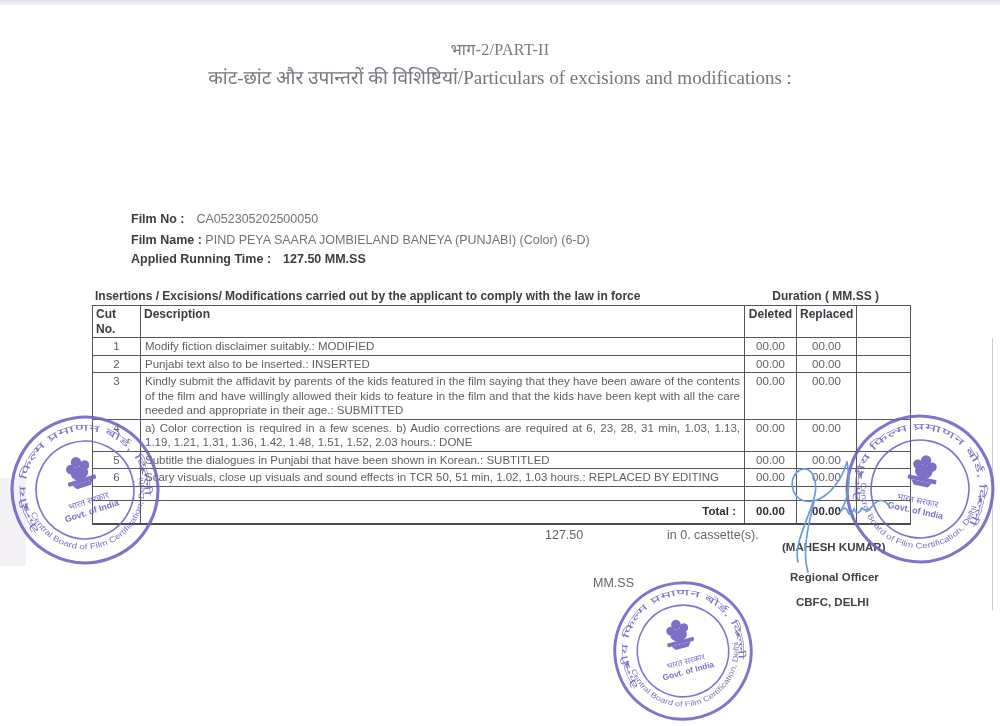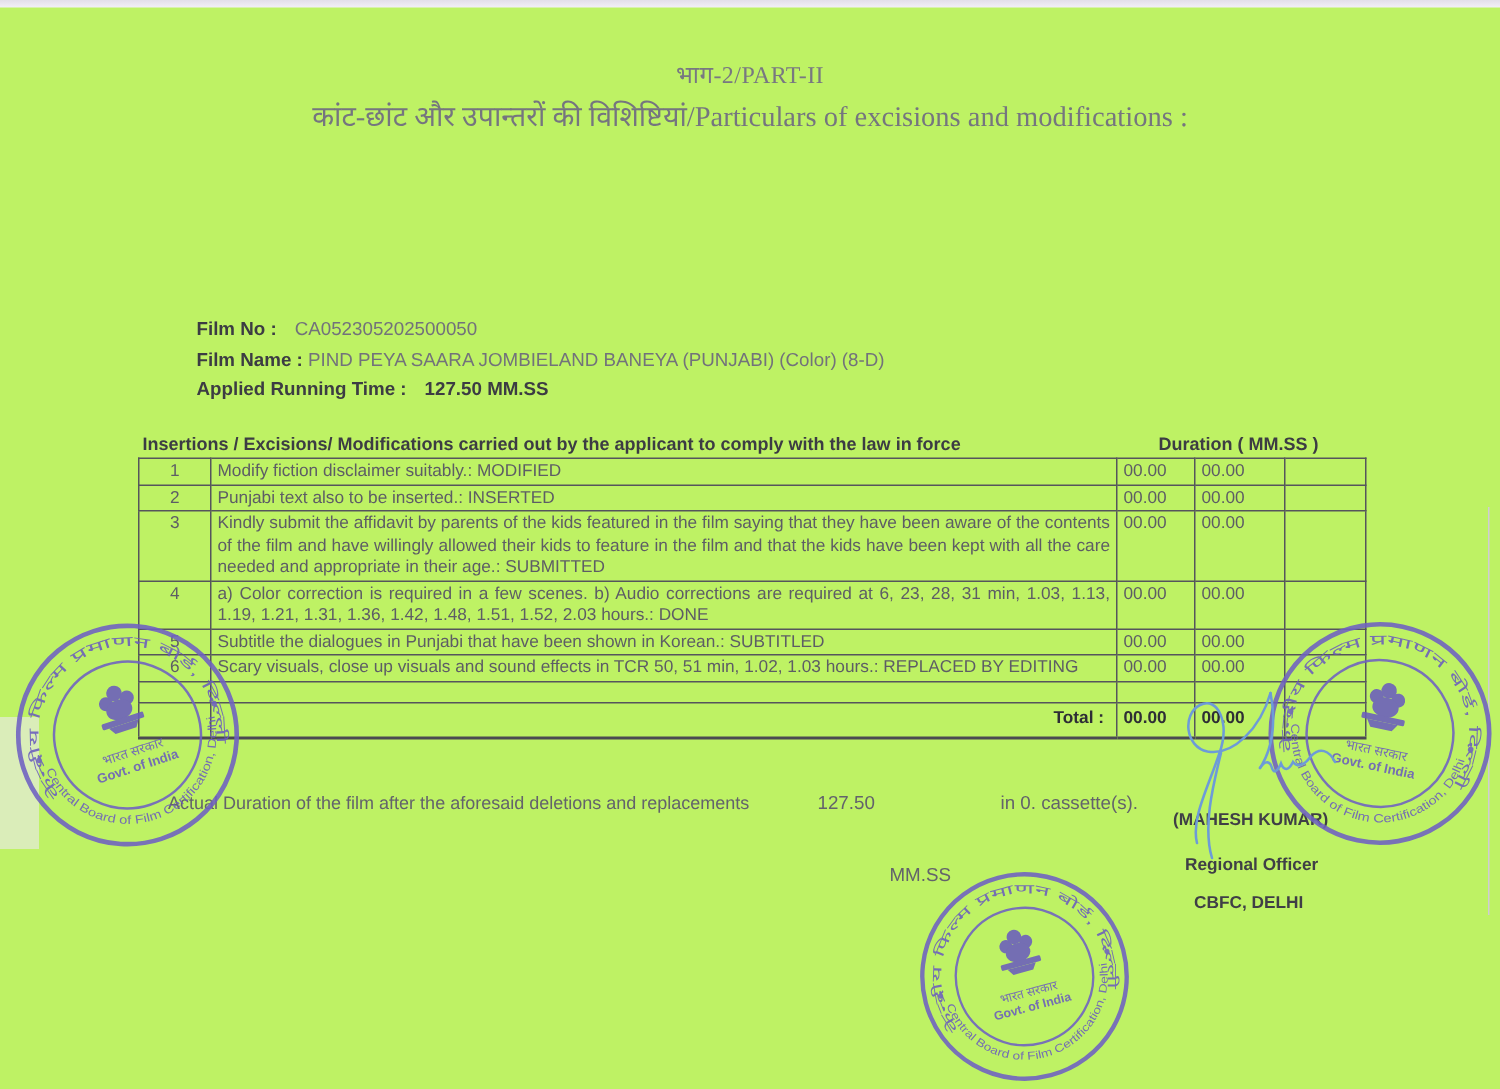--- a/index.html
+++ b/index.html
@@ -1,18 +1,18 @@
 <!DOCTYPE html>
 <html><head>
 <meta charset="utf-8">
 <style>
   html,body{margin:0;padding:0;background:#9a9aa0;}
   .page{
     position:relative;width:1000px;height:726px;margin:0 auto;
-    background:#bef264;overflow:hidden;
+    background:#ffffff;overflow:hidden;
     font-family:"Liberation Sans",sans-serif;color:#5d5d65;
   }
   .scan-band-top{position:absolute;left:0;top:0;width:100%;height:5px;
     background:linear-gradient(#e3dfe9,#f3f0f6);}
   .scan-edge-right{position:absolute;left:992px;top:338px;width:1px;height:272px;background:#cfcbd6;}
   .scan-shadow-left{position:absolute;left:0;top:478px;width:26px;height:88px;background:#edeaf1;opacity:.6;}
 
   .part-title{
     position:absolute;left:0;right:0;top:38px;text-align:center;
     font-family:"Liberation Serif",serif;font-size:16px;color:#787881;letter-spacing:.3px;
@@ -41,21 +41,21 @@
     border-collapse:collapse;table-layout:fixed;
     font-size:11.5px;color:#5d5d65;
   }
   table.cuts td,table.cuts th{
     border:1px solid #55555c;padding:1px 4px;vertical-align:top;line-height:14.5px;
     overflow:hidden;
   }
   table.cuts th{font-size:12px;font-weight:bold;color:#3a3a41;text-align:left;padding:1px 3px;}
   td.cut-no{text-align:center;}
   td.desc{text-align:justify;}
-  td.num{text-align:left;}
+  td.num{text-align:center;}
   tr.gap-row td{height:11px;border-top:1px solid #55555c;border-bottom:1px solid #55555c;}
   tr.total-row td{font-weight:bold;color:#2e2e35;border-bottom:2px solid #4a4a51;height:20px;vertical-align:middle;}
   tr.total-row td.total-lbl{text-align:right;padding-right:8px;}
 
   .footer-line{position:absolute;top:528px;font-size:12px;color:#63636b;white-space:nowrap;}
   .sig-text{position:absolute;font-size:11.5px;font-weight:bold;color:#3f3f46;white-space:nowrap;}
 
   .stamp{position:absolute;opacity:.88;pointer-events:none;}
   .sig-svg{position:absolute;left:752px;top:448px;pointer-events:none;}
 </style>
@@ -67,40 +67,47 @@
   <div class="scan-edge-right"></div>
   <div class="scan-shadow-left"></div>
 
   <div class="part-title">भाग-2/PART-II</div>
   <div class="subtitle">कांट-छांट और उपान्तरों की विशिष्टियां/Particulars of excisions and modifications :</div>
 
   <div class="meta" style="top:212px;">
     <span class="lbl">Film No :</span><span class="gap-sm"></span><span class="val">CA052305202500050</span>
   </div>
   <div class="meta" style="top:233px;">
-    <span class="lbl">Film Name :</span> <span class="val">PIND PEYA SAARA JOMBIELAND BANEYA (PUNJABI) (Color) (8-D)</span>
+    <span class="lbl">Film Name :</span> <span class="val">PIND PEYA SAARA JOMBIELAND BANEYA (PUNJABI) (Color) (6-D)</span>
   </div>
   <div class="meta" style="top:252px;">
     <span class="lbl">Applied Running Time :</span><span class="gap-sm"></span><span class="lbl">127.50 MM.SS</span>
   </div>
 
   <div class="caption-row">
     <span>Insertions / Excisions/ Modifications carried out by the applicant to comply with the  law in force</span>
     <span class="duration">Duration ( MM.SS )</span>
   </div>
 
   <table class="cuts">
     <colgroup>
         <col style="width:48px">
         <col style="width:604px">
         <col style="width:52px">
         <col style="width:60px">
         <col style="width:54px">
       </colgroup>
     <tbody>
+        <tr>
+      <th>Cut No.</th>
+      <th>Description</th>
+      <th style="text-align:center;">Deleted</th>
+      <th style="text-align:center;">Replaced</th>
+      <th></th>
+    </tr>
     <tr>
       <td class="cut-no">1</td>
       <td class="desc">Modify fiction disclaimer suitably.: MODIFIED</td>
       <td class="num">00.00</td>
       <td class="num">00.00</td>
       <td></td>
     </tr>
     <tr>
       <td class="cut-no">2</td>
       <td class="desc">Punjabi text also to be inserted.: INSERTED</td>
@@ -146,21 +153,20 @@
     <tr class="total-row">
       <td style="border-right:none;"></td>
       <td class="total-lbl">Total :</td>
       <td class="num">00.00</td>
       <td class="num">00.00</td>
       <td></td>
     </tr>
   </tbody>
     </table>
 
-  <div class="footer-line" style="left:112px;">Actual Duration of the film after the aforesaid deletions and replacements</div>
   <div class="footer-line" style="left:545px;font-size:12.5px;">127.50</div>
   <div class="footer-line" style="left:593px;font-size:12.5px;margin-top:48px;">MM.SS</div>
   <div class="footer-line" style="left:640px;font-size:12.5px;padding-left:27px;">in 0. cassette(s).</div>
 
   <div class="sig-text" style="left:782px;top:541px;">(MAHESH KUMAR)</div>
   <div class="sig-text" style="left:790px;top:571px;">Regional Officer</div>
   <div class="sig-text" style="left:796px;top:596px;">CBFC, DELHI</div>
 
   <svg width="0" height="0" style="position:absolute;" aria-hidden="true">
     <defs>

